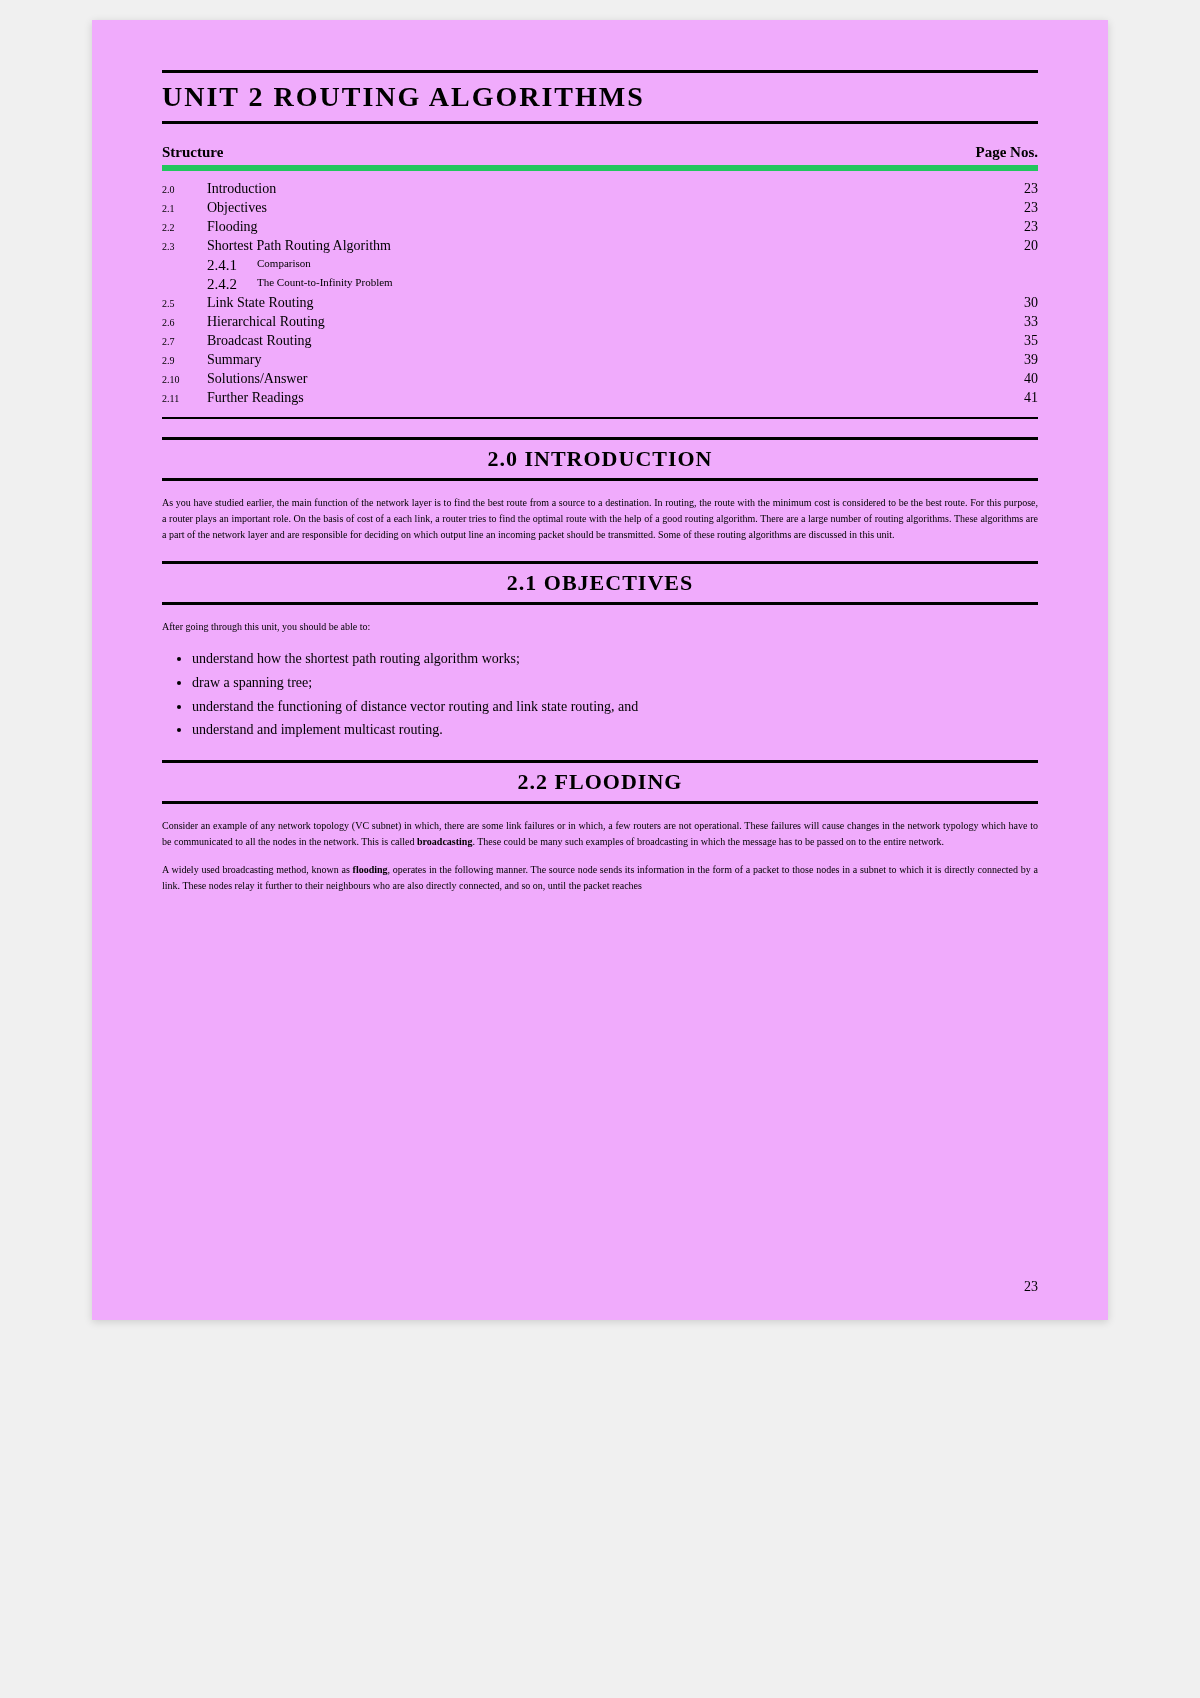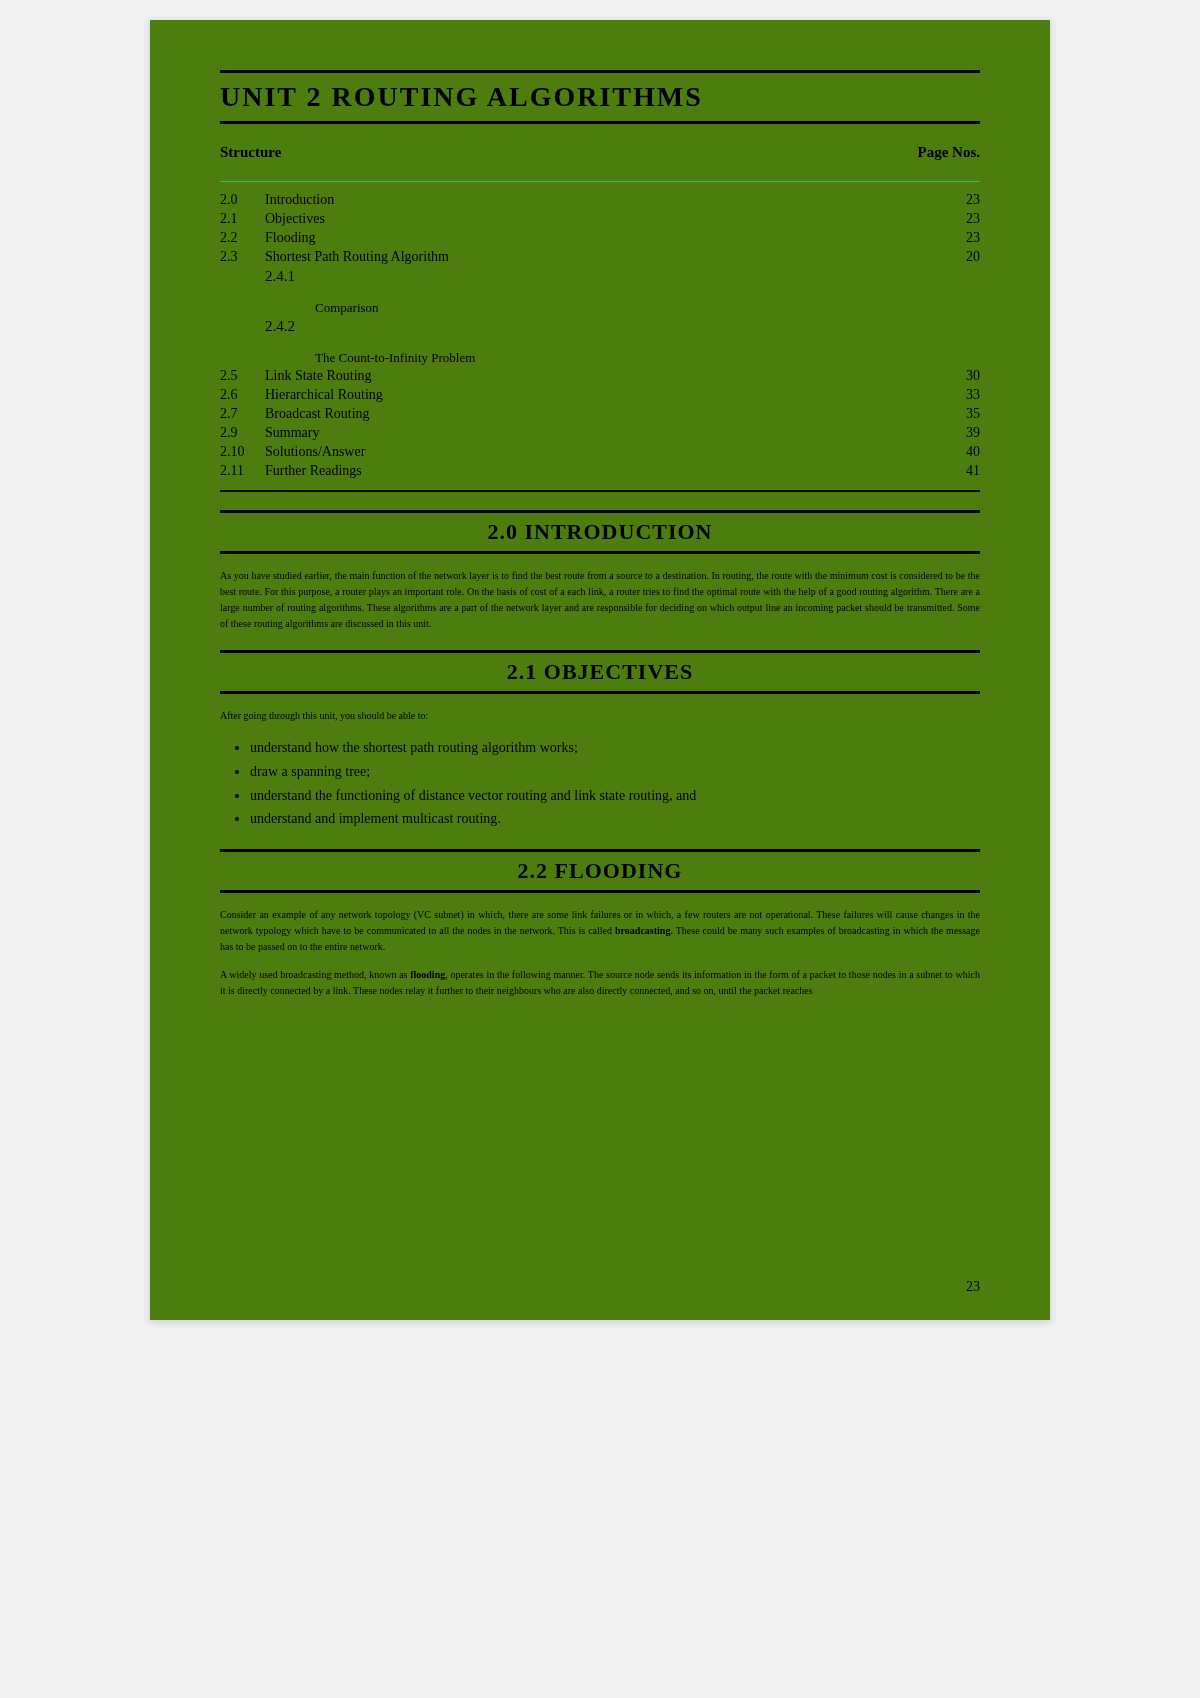--- a/index.html
+++ b/index.html
@@ -5,22 +5,22 @@
     * { margin: 0; padding: 0; box-sizing: border-box; }
     body {
       background: #f0f0f0;
       display: flex;
       justify-content: center;
       align-items: flex-start;
       padding: 20px;
       font-family: 'Times New Roman', Times, serif;
     }
     .page {
-      background: #4d7c0f;
-      width: 900px;
+      background: #f0abfc;
+      width: 1016px;
       min-height: 1300px;
       padding: 50px 70px 60px 70px;
       position: relative;
       box-shadow: 0 2px 8px rgba(0,0,0,0.15);
     }
     .unit-title {
       font-size: 28px;
       font-weight: bold;
       letter-spacing: 2px;
       padding-bottom: 8px;
@@ -28,33 +28,33 @@
       border-bottom: 3px solid #000;
       margin-bottom: 20px;
       padding-top: 8px;
     }
     .structure-header {
       display: flex;
       justify-content: space-between;
       font-weight: bold;
       font-size: 15px;
       margin-bottom: 10px;
-      border-bottom: 1px solid #22c55e;
-      padding-bottom: 20px;
+      border-bottom: 6px solid #22c55e;
+      padding-bottom: 4px;
     }
     .toc-row {
       display: flex;
       align-items: baseline;
       margin-bottom: 3px;
       font-size: 14px;
     }
     .toc-num {
       width: 45px;
       flex-shrink: 0;
-      font-size: 14px;
+      font-size: 10px;
     }
     .toc-title {
       flex: 1;
       font-size: 14px;
     }
     .toc-page {
       width: 40px;
       text-align: right;
       font-size: 14px;
     }
@@ -62,22 +62,21 @@
       display: flex;
       margin-left: 45px;
       font-size: 13px;
       margin-bottom: 2px;
     }
     .toc-sub-num {
       width: 50px;
       font-size: 15px;
     }
     .toc-sub-title {
-      font-size: 13px;
-      margin-top: 32px;
+      font-size: 11px;
     }
     .section-header {
       border-top: 3px solid #000;
       border-bottom: 3px solid #000;
       padding: 6px 0;
       margin: 18px 0 14px 0;
     }
     .section-header h2 {
       font-size: 22px;
       font-weight: bold;

